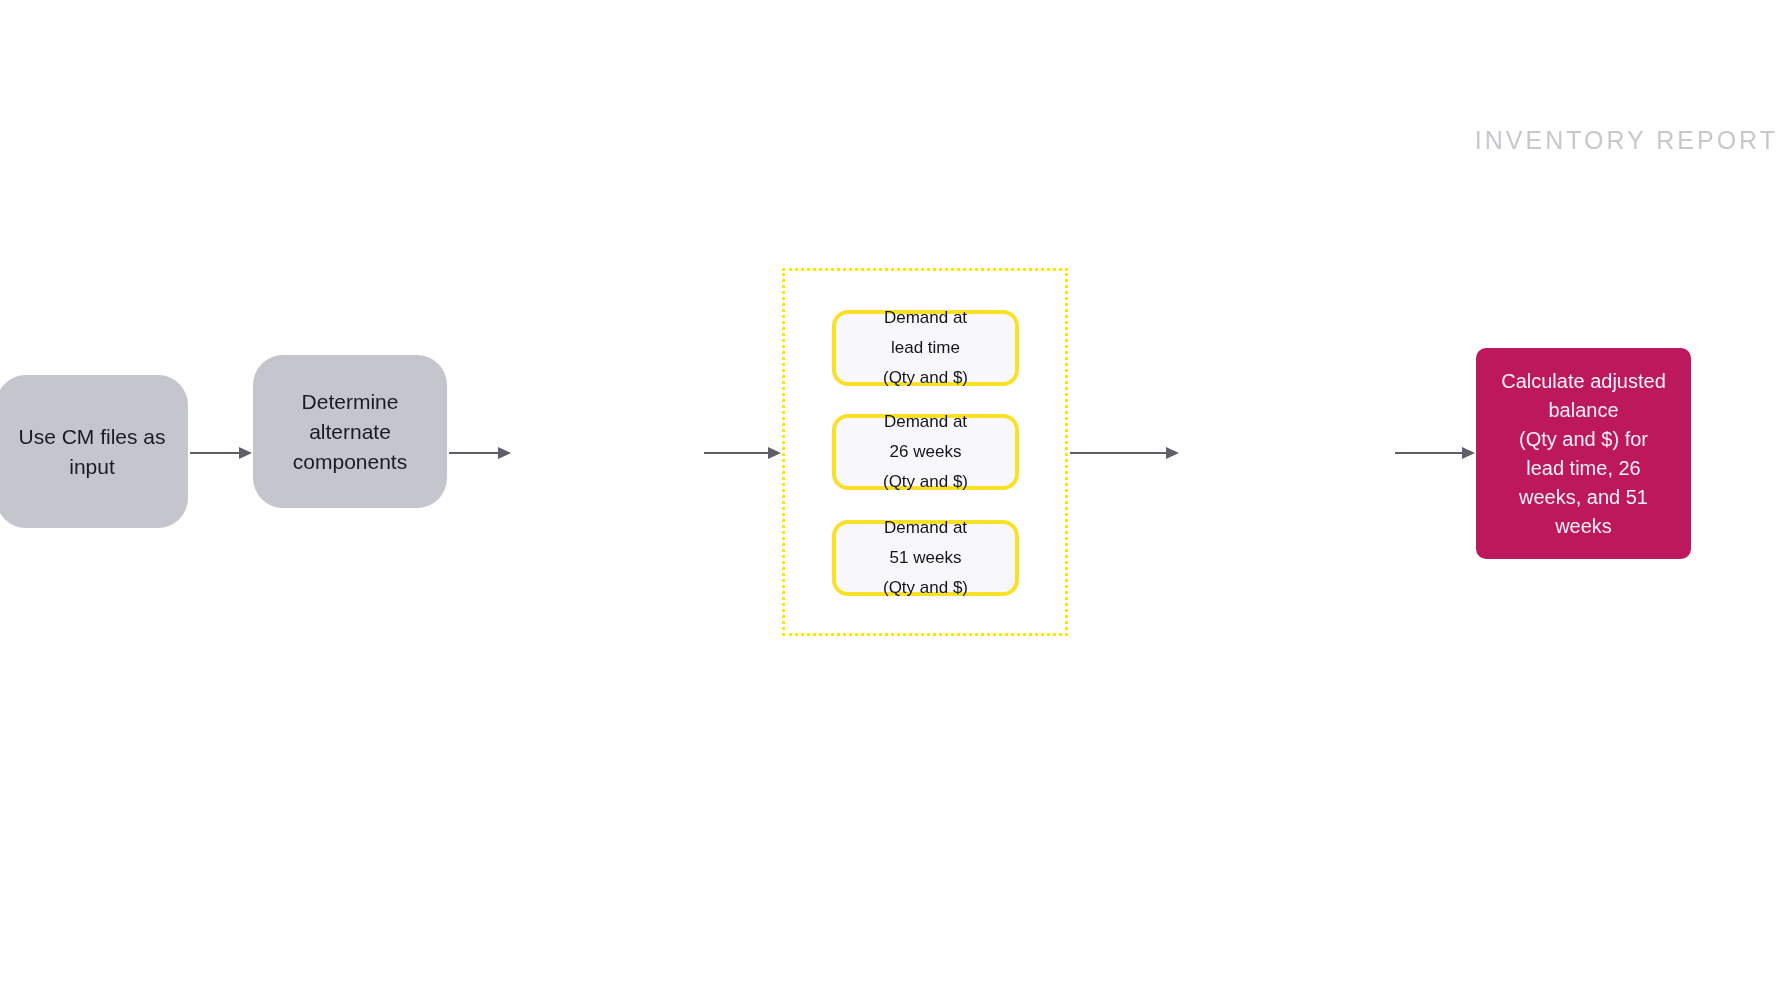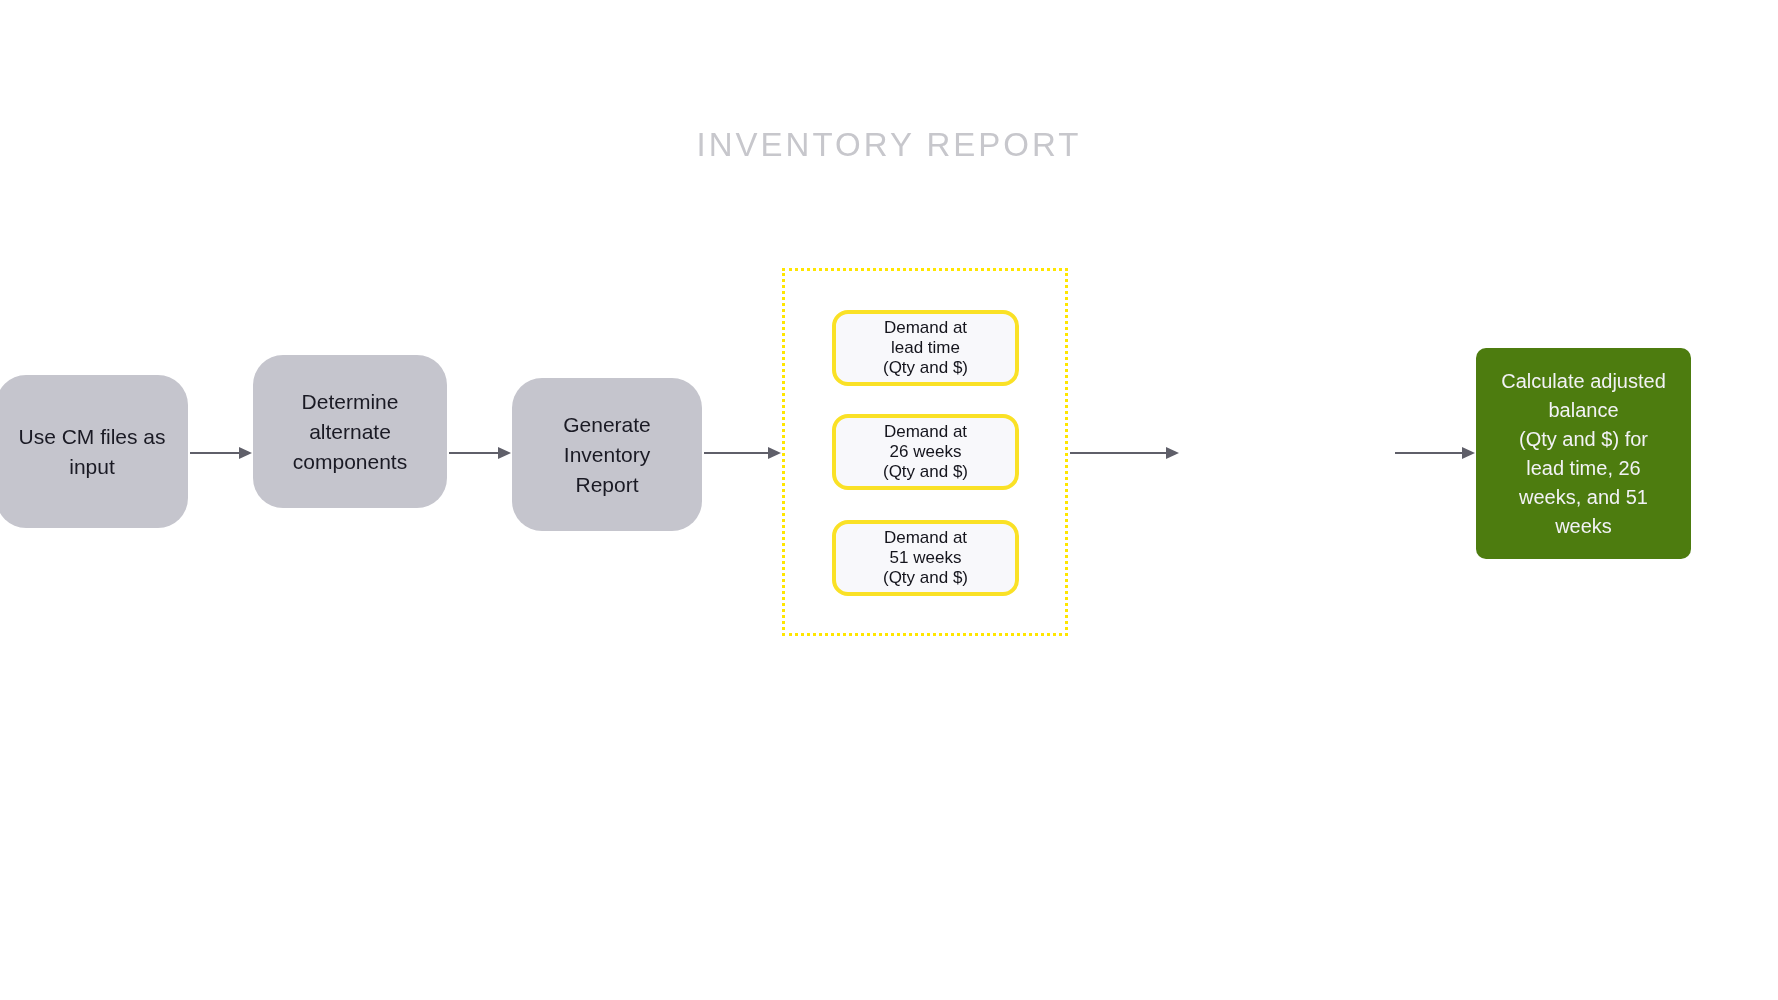--- a/index.html
+++ b/index.html
@@ -9,22 +9,22 @@
     height: 1000px;
     background: #ffffff;
     overflow: hidden;
     font-family: "Liberation Sans", sans-serif;
   }
   .diagram-title {
     position: absolute;
     top: 126px;
     left: 0;
     width: 100%;
-    text-align: center;
-    font-size: 33px;
+    text-align: right;
+    font-size: 25px;
     font-weight: 500;
     letter-spacing: 3px;
     color: #c7c7cc;
   }
   .step {
     position: absolute;
     display: flex;
     align-items: center;
     justify-content: center;
     text-align: center;
@@ -36,21 +36,21 @@
   }
   .step.light {
     background: #c5c5cd;
     border-radius: 30px;
     color: #1a1a24;
     font-size: 21px;
     line-height: 30px;
     font-weight: 500;
   }
   .step.dark {
-    background: #4d7c0f;
+    background: #be185d;
     border-radius: 10px;
     color: #f2f2f5;
     font-size: 21px;
     line-height: 30px;
     font-weight: 500;
   }
   #step-1 { left: -4px;   top: 375px; width: 192px; height: 153px; }
   #step-2 { left: 253px;  top: 355px; width: 194px; height: 153px; }
   #step-3 { left: 512px;  top: 378px; width: 190px; height: 153px; }
   #step-4 { left: 1180px; top: 348px; width: 213px; height: 212px; }
@@ -73,21 +73,21 @@
     height: 76px;
     background: #f8f8fb;
     border: 4px solid #fae126;
     border-radius: 16px;
     box-sizing: border-box;
     display: flex;
     align-items: center;
     text-align: center;
     color: #15151d;
     font-size: 17px;
-    line-height: 20px;
+    line-height: 30px;
     font-weight: 500;
   }
   .demand-pill .label { white-space: pre-line; width: 100%; }
   #pill-1 { top: 39px; }
   #pill-2 { top: 143px; }
   #pill-3 { top: 249px; }
 
   .arrow {
     position: absolute;
     top: 446px;
@@ -134,25 +134,20 @@
     <span class="label">Determine
 alternate
 components</span>
   </div>
 
   <div class="arrow" id="arrow-2">
     <span class="shaft"></span>
     <span class="head"></span>
   </div>
 
-  <div class="step light" id="step-3">
-    <span class="label">Generate
-Inventory
-Report</span>
-  </div>
 
   <div class="arrow" id="arrow-3">
     <span class="shaft"></span>
     <span class="head"></span>
   </div>
 
   <div class="demand-group">
     <div class="demand-pill" id="pill-1">
       <span class="label">Demand at
 lead time

